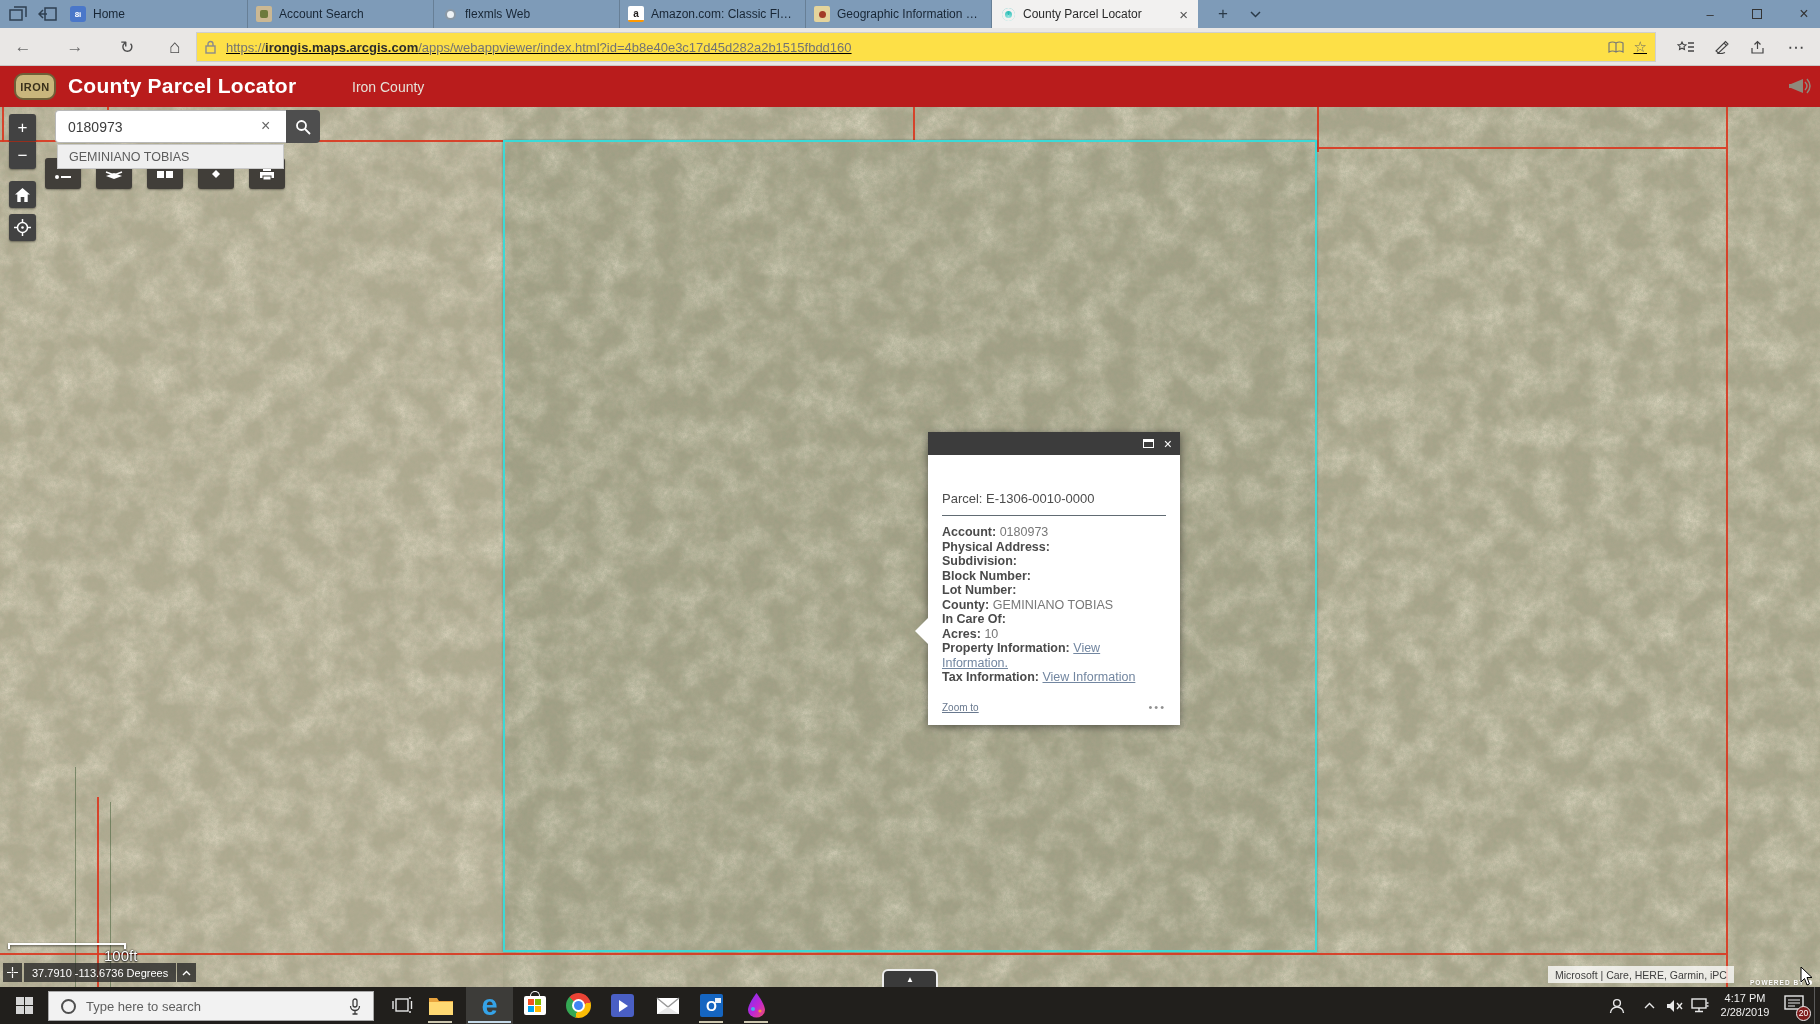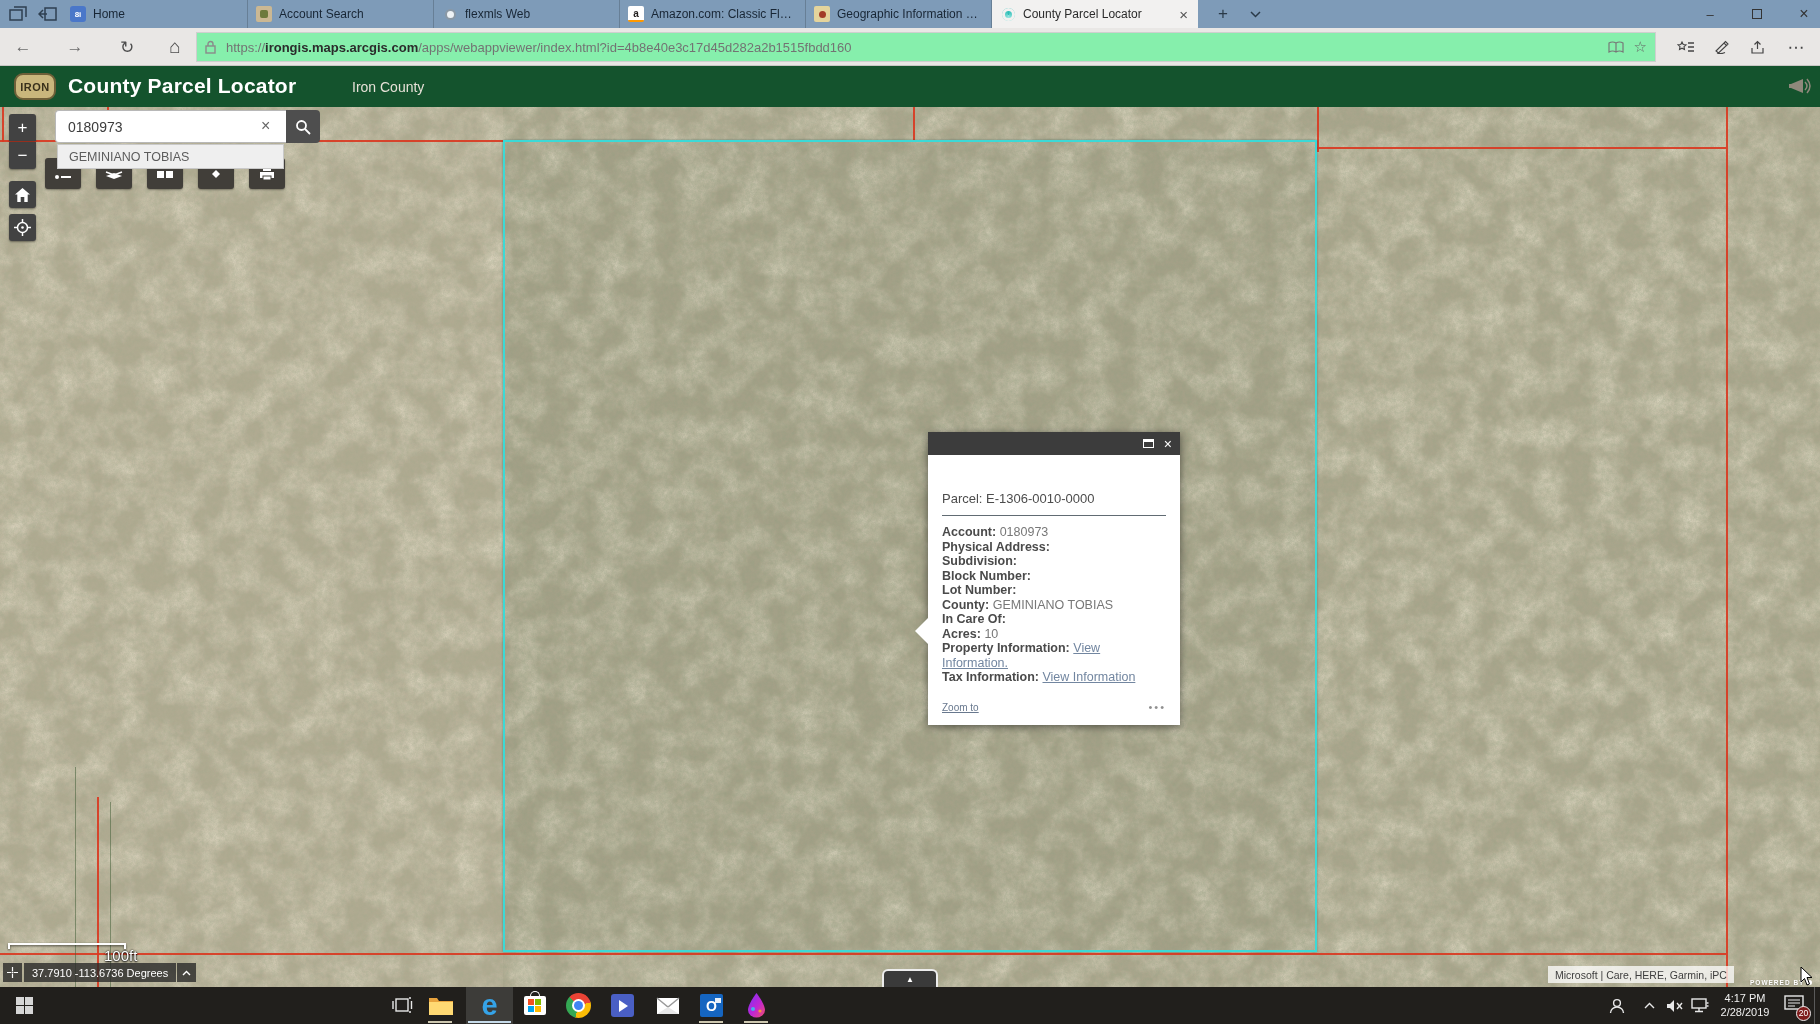--- a/index.html
+++ b/index.html
@@ -17,28 +17,28 @@
   .tab.active .lbl{color:#2b2b2b;flex:1;}
   .fav{width:16px;height:16px;flex:0 0 16px;display:flex;align-items:center;justify-content:center;font-size:8px;}
   .tabclose{color:#555;font-size:15px;line-height:1;padding:0 2px;}
   .newtab,.tabmenu{top:0;width:30px;height:28px;display:flex;align-items:center;justify-content:center;color:#2a3a48;font-size:17px;}
   .winbtn{top:0;width:30px;height:28px;display:flex;align-items:center;justify-content:center;color:#333;font-size:13px;}
   .maxglyph{width:10px;height:10px;border:1px solid #333;}
 
   
   #addrrow{left:0;top:28px;width:1820px;height:38px;background:#e9e7e5;border-bottom:1px solid #c9c7c5;}
   .navbtn{top:6px;width:26px;height:26px;display:flex;align-items:center;justify-content:center;font-size:17px;color:#6d6d6d;}
-  #addrfield{left:196px;top:4px;width:1460px;height:30px;background:#86efac;border:1px solid #cfcfcf;display:flex;align-items:center;padding:0 8px;}
+  #addrfield{left:196px;top:4px;width:1460px;height:30px;background:#fde047;border:1px solid #cfcfcf;display:flex;align-items:center;padding:0 8px;text-decoration:underline;}
   #urltext{flex:1;font-size:13px;white-space:nowrap;overflow:hidden;color:#737373;}
   #urltext .domain{color:#2b2b2b;font-weight:700;}
   .fieldicon{color:#666;font-size:15px;margin-left:10px;}
   .chromebtn{top:6px;width:28px;height:26px;display:flex;align-items:center;justify-content:center;color:#444;font-size:15px;}
 
   
-  #appheader{left:0;top:66px;width:1820px;height:41px;background:#14532d;padding-left:8px;}
+  #appheader{left:0;top:66px;width:1820px;height:41px;background:#b91c1c;padding-left:8px;}
   #ironlogo{left:14px;top:7px;width:42px;height:27px;background:#c9b67c;border:2px solid #6e5f38;border-radius:9px;
             display:flex;align-items:center;justify-content:center;font-size:11px;font-weight:700;color:#39301b;letter-spacing:.5px;}
   #apptitle{left:68px;top:8px;font-size:21px;font-weight:600;color:#fff;letter-spacing:.2px;}
   #appsub{left:352px;top:13px;font-size:14px;color:#e6e1d7;}
 
   
   #map{left:0;top:107px;width:1820px;height:880px;overflow:hidden;}
   .redline{background:#d93a22;opacity:.92;}
   .greenline{background:#46603a;opacity:.55;}
   #parcel{left:503px;top:33px;width:814px;height:812px;border:2px solid #3cd9d6;box-shadow:0 0 2px rgba(0,60,60,.4);}
@@ -364,20 +364,28 @@
 
   <div id="taskbar" class="abs">
     <div class="abs tbslot" style="left:0;width:48px">
       <svg width="17" height="17" viewBox="0 0 17 17">
           <rect x="0" y="0" width="8" height="8" fill="#d6d6d6"></rect>
           <rect x="9" y="0" width="8" height="8" fill="#d6d6d6"></rect>
           <rect x="0" y="9" width="8" height="8" fill="#d6d6d6"></rect>
           <rect x="9" y="9" width="8" height="8" fill="#d6d6d6"></rect>
         </svg>
     </div>
+    <div id="tsearch" class="abs">
+      <span id="cortana"></span>
+      <span id="tsearchtext">Type here to search</span>
+      <svg width="12" height="17" viewBox="0 0 12 17" style="margin-right:12px">
+          <rect x="4" y="1" width="4" height="8" rx="2" fill="none" stroke="#3a3a3a" stroke-width="1.3"></rect>
+          <path d="M1.5 8 a4.5 4.5 0 0 0 9 0 M6 13 v3 M3.5 16 h5" fill="none" stroke="#3a3a3a" stroke-width="1.3"></path>
+        </svg>
+    </div>
     <div class="abs tbslot" style="left:380px;width:45px">
       <svg width="21" height="17" viewBox="0 0 21 17">
           <rect x="4" y="2" width="12" height="12" fill="none" stroke="#e8e8e8" stroke-width="1.4"></rect>
           <path d="M1 4 v8 M19.5 4 v8 M17 1 h2 M17 15 h2" stroke="#e8e8e8" stroke-width="1.4"></path>
         </svg>
     </div>
 
     <div id="edgehl" class="abs"></div>
 
     <div class="abs tbslot" style="left:418px;width:45px">

